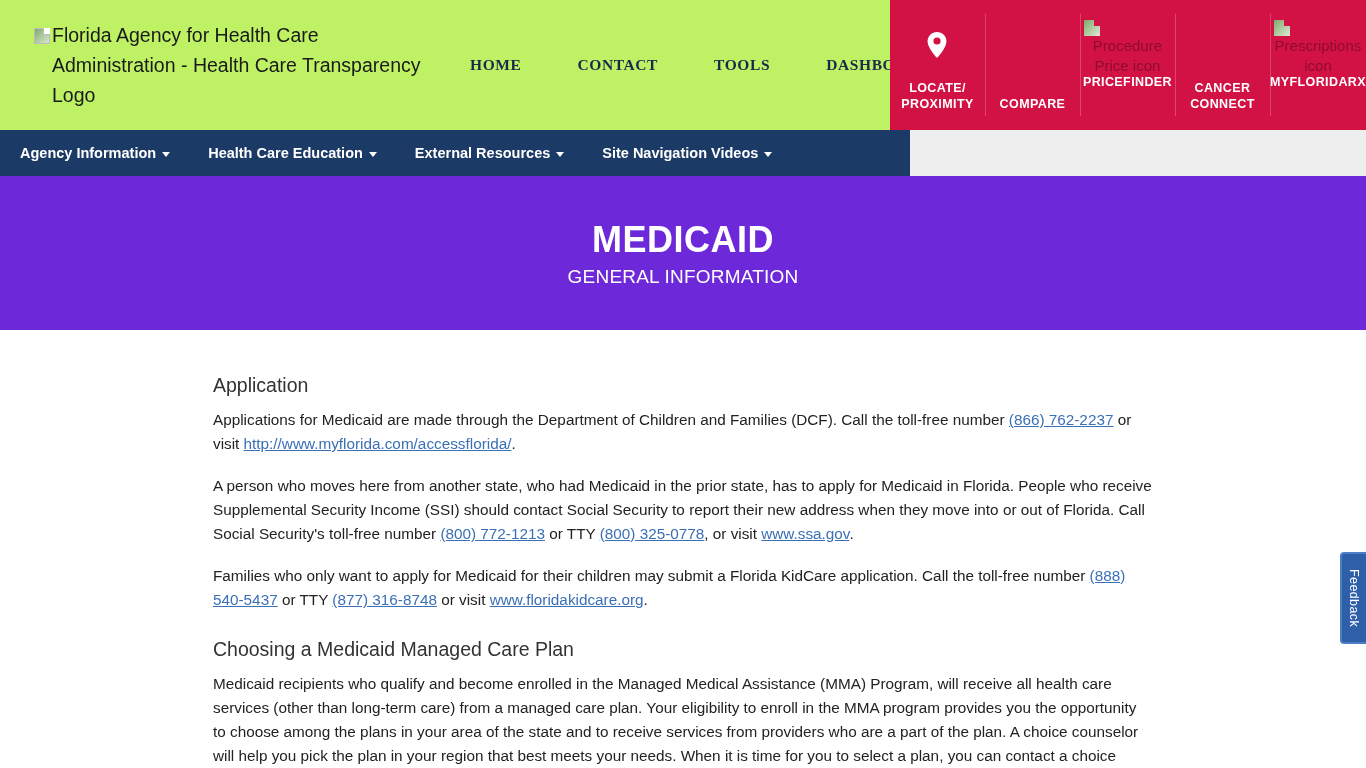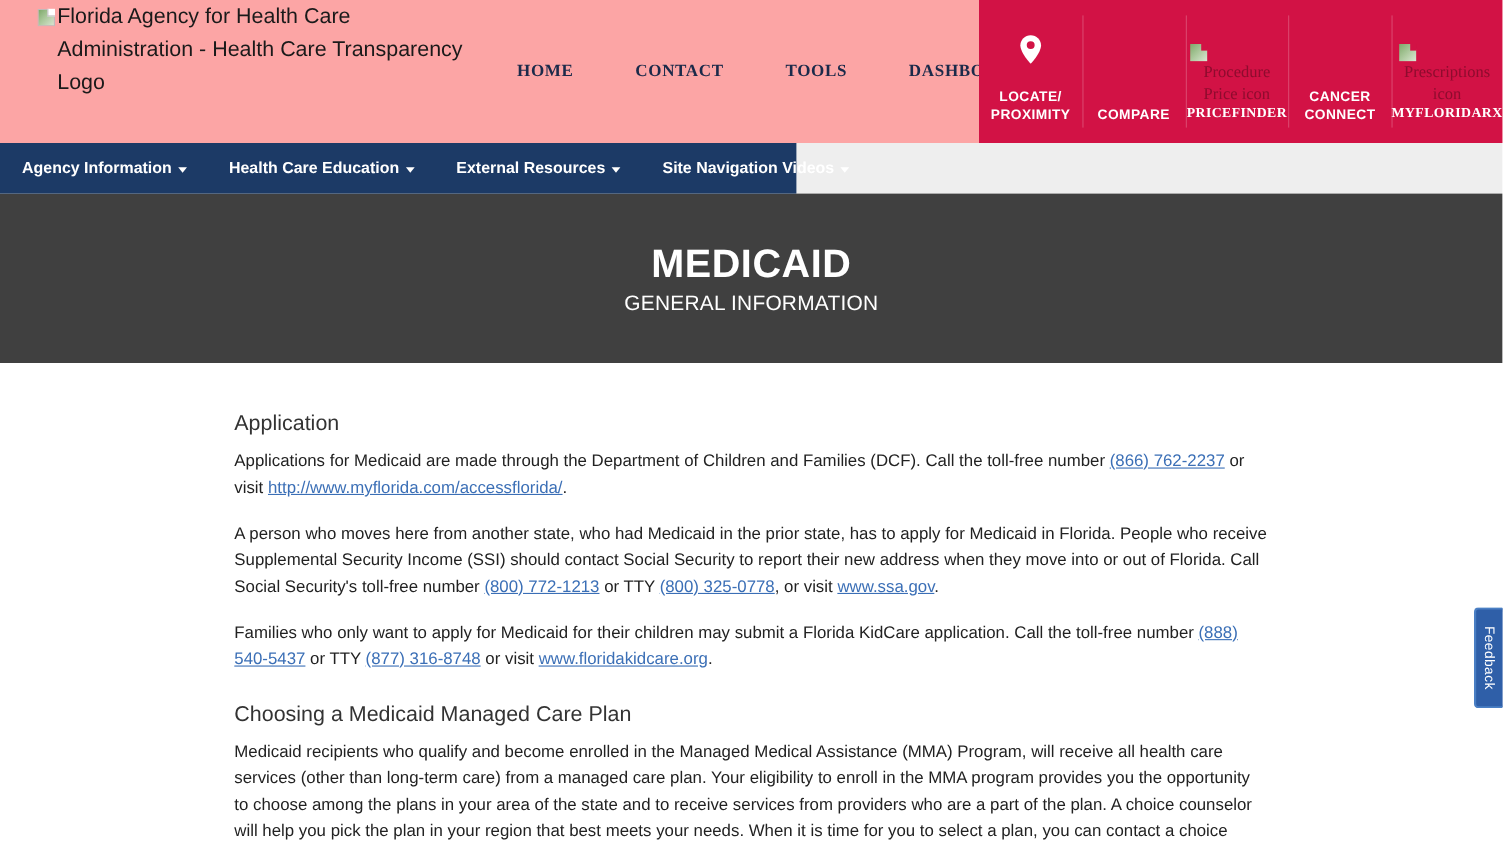--- a/index.html
+++ b/index.html
@@ -8,22 +8,23 @@
     height: 768px;
     overflow: hidden;
     font-family: "Liberation Sans", sans-serif;
     background: #ffffff;
   }
 
   
   .header {
     position: relative;
     height: 130px;
-    background: #fca5a5;
-    display: flex;
+    background: #bef264;
+    display: flex;
+    align-items: center;
   }
 
   .logo-block {
     width: 400px;
     margin-left: 34px;
     display: flex;
     align-items: flex-start;
     line-height: 30px;
   }
   .broken-img {
@@ -148,34 +149,33 @@
     clip-path: polygon(0 0, 72% 0, 100% 28%, 100% 100%, 0 100%);
   }
   .red-broken .bimg::after {
     content: "";
     position: absolute; right:0; top:0;
     width: 6px; height: 6px;
     background: #d21245;
   }
   .red-item.icon-inline {
     justify-content: flex-start;
-    padding-top: 40px;
+    padding-top: 20px;
     padding-bottom: 0;
-    font-family: Liberation Serif, serif;
   }
   .red-item.icon-inline .red-label { margin-top: -2px; }
 
   
   .subnav-wrap {
     height: 46px;
     background: #eeeeee;
     display: flex;
   }
   .subnav {
-    width: 724px;
+    width: 910px;
     background: #1c3a66;
     display: flex;
     align-items: center;
     padding-left: 20px;
   }
   .subnav-item {
     color: #ffffff;
     font-size: 14.5px;
     font-weight: bold;
     margin-right: 38px;
@@ -190,21 +190,21 @@
     border-left: 4px solid transparent;
     border-right: 4px solid transparent;
     border-top: 5px solid #ffffff;
     display: inline-block;
     margin-top: 2px;
   }
 
   
   .hero {
     height: 154px;
-    background: #404040;
+    background: #6d28d9;
     display: flex;
     flex-direction: column;
     align-items: center;
     justify-content: center;
     color: #ffffff;
   }
   .hero-title {
     font-size: 36px;
     font-weight: bold;
     letter-spacing: 0.5px;

